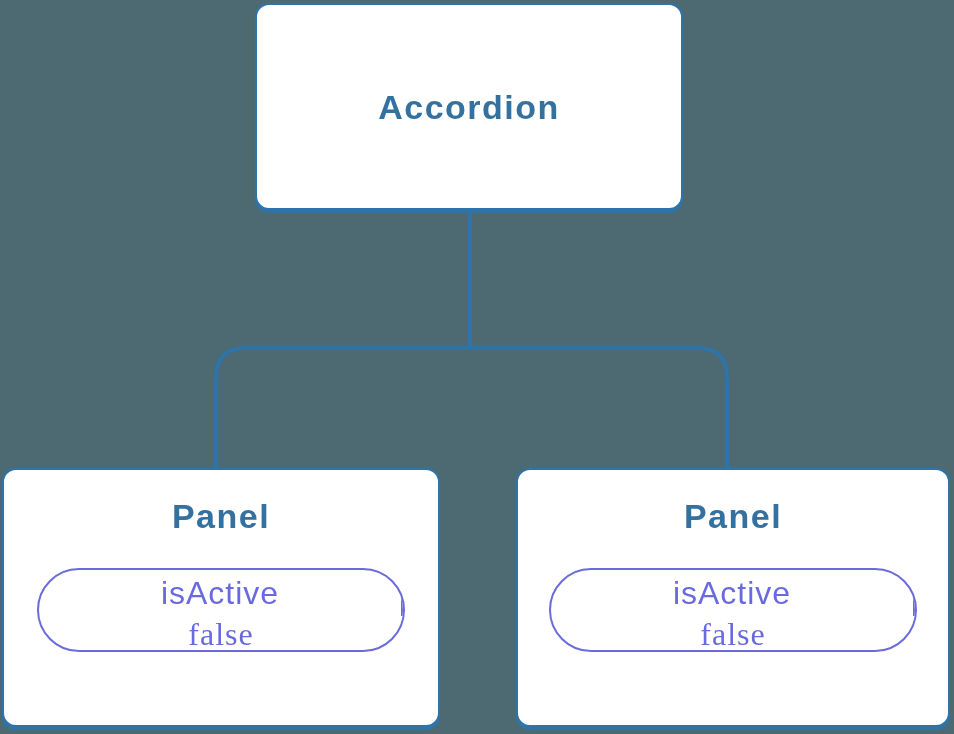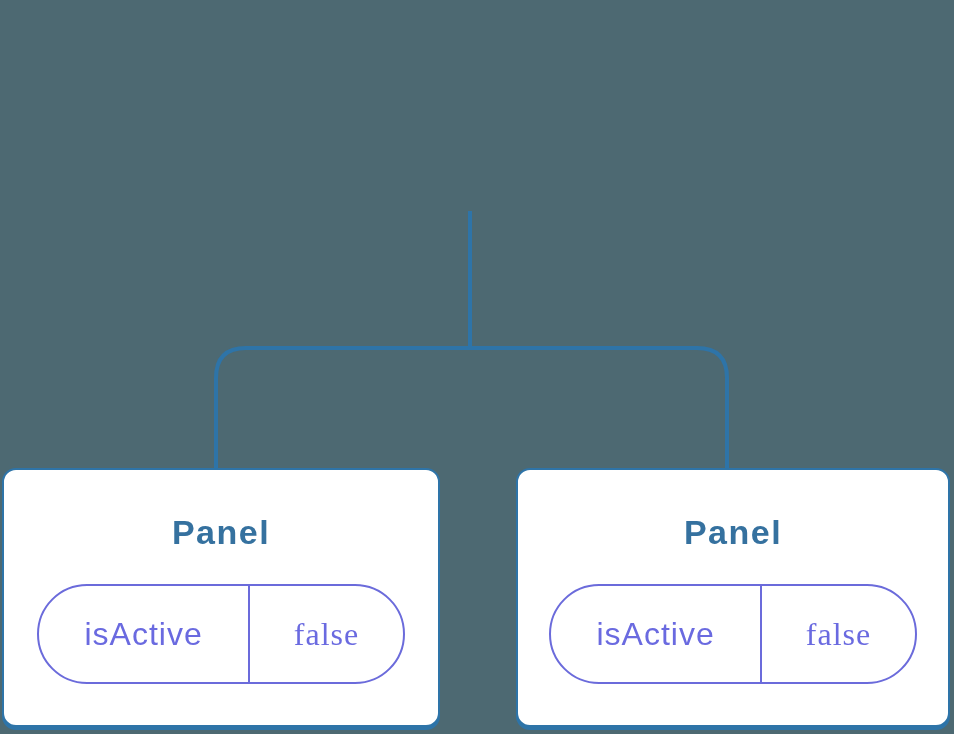--- a/index.html
+++ b/index.html
@@ -40,29 +40,30 @@
     color: var(--node-text);
     font-size: 34px;
     font-weight: 600;
     letter-spacing: 1.5px;
     text-align: center;
     line-height: 44px;
   }
   .node-panel { text-align: center; }
   .node-panel-left  { left: 2px;   top: 468px; width: 438px; height: 259px; }
   .node-panel-right { left: 516px; top: 468px; width: 434px; height: 259px; }
-  .node-panel .node-title { margin-top: 40px; }
+  .node-panel .node-title { margin-top: 24px; }
   .pill {
-    width: 368px; height: 100px;
+    width: 368px; height: 84px;
     margin: 30px auto 0 auto;
     border: 2px solid var(--pill-border);
     border-radius: 50px;
     display: flex;
     align-items: stretch;
     overflow: hidden;
+    flex-direction: column;
   }
   .pill-cell {
     display: flex; align-items: center; justify-content: center;
     color: var(--pill-text);
     font-size: 32px;
     font-weight: 500;
     letter-spacing: 1px;
   }
   .pill-key { flex: 0 0 58%; border-right: 2px solid var(--pill-border); }
   .pill-val { flex: 1 1 auto; font-family: Liberation Serif, serif; }
@@ -70,20 +71,23 @@
 </head>
 <body>
 
 <div class="stage">
 
   <svg class="connectors" viewBox="0 0 954 734" xmlns="http://www.w3.org/2000/svg">
     <path d="M470,211 L470,348"></path>
     <path d="M216,472 L216,378 Q216,348 246,348 L697,348 Q727,348 727,378 L727,472"></path>
   </svg>
 
+  <div class="node node-root">
+    <div class="node-title">Accordion</div>
+  </div>
 
   <div class="node node-panel node-panel-left">
     <div class="node-title">Panel</div>
     <div class="pill">
       <div class="pill-cell pill-key">isActive</div>
       <div class="pill-cell pill-val">false</div>
     </div>
   </div>
 
   <div class="node node-panel node-panel-right">

